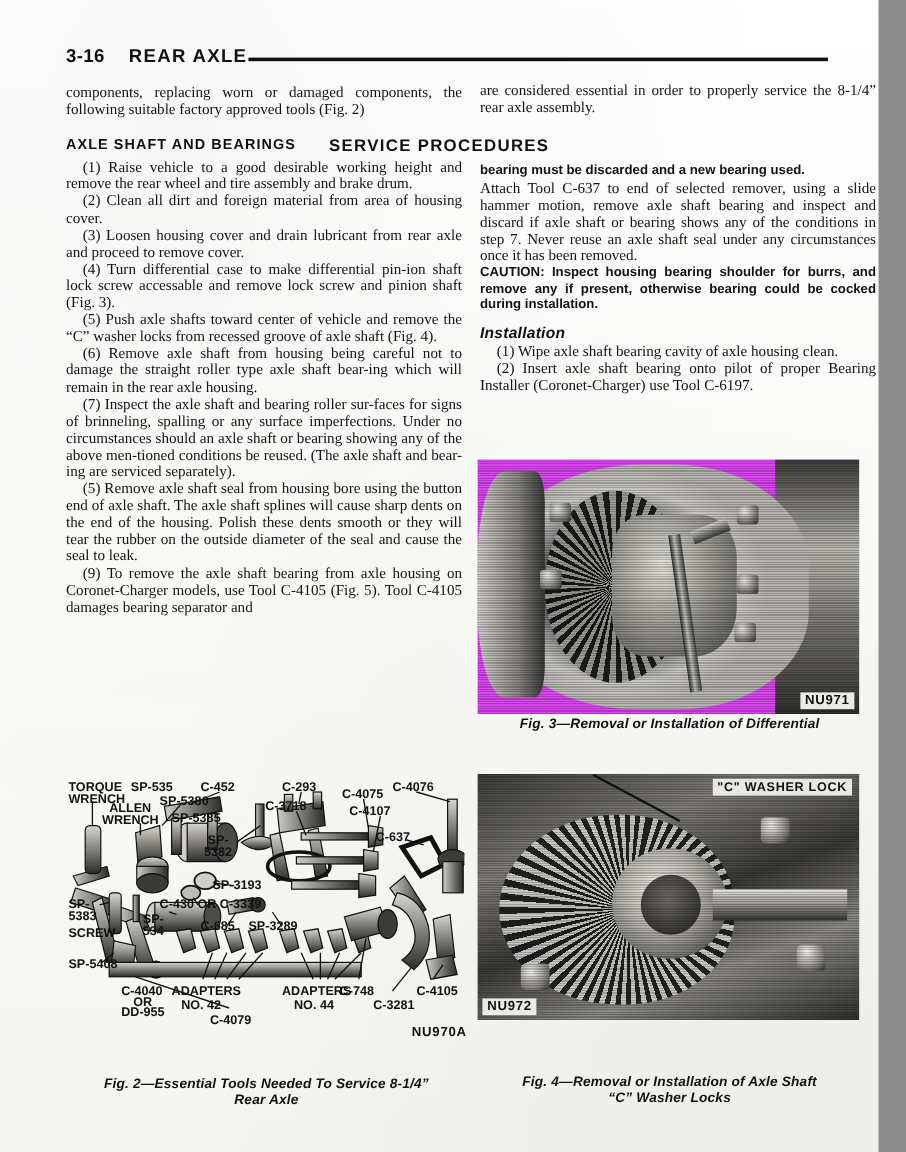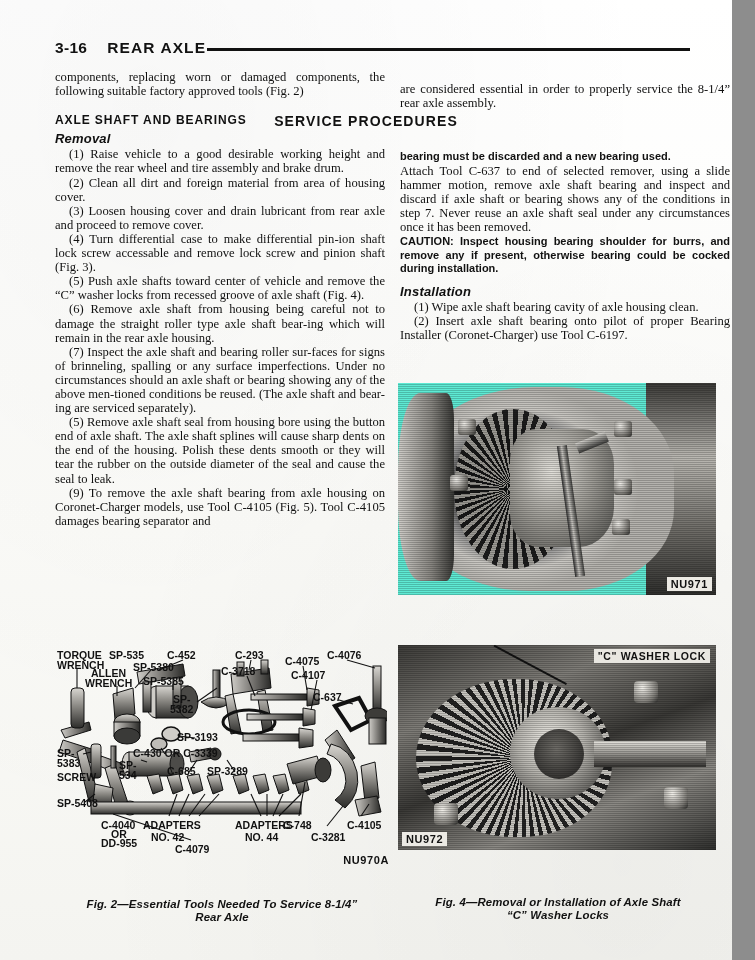--- a/index.html
+++ b/index.html
@@ -68,21 +68,21 @@
   
   .col {
     position: absolute;
     width: 330px;
     font-size: 12.6px;
     line-height: 14.1px;
     text-align: justify;
     text-justify: inter-word;
   }
   .col-left  { left: 55px;  top: 70px; }
-  .col-right { left: 400px; top: 82px; }
+  .col-right { left: 400px; top: 68px; }
 
   p.body {
     margin: 0;
     text-indent: 0;
     hyphens: manual;
   }
   p.body.ind { text-indent: 14px; }
   p.body + p.body { margin-top: 0; }
 
   h2.section {
@@ -131,21 +131,21 @@
     font-size: 11.4px;
     line-height: 13.4px;
     text-align: center;
     letter-spacing: 0.15px;
   }
 
   
   .photo {
     position: absolute;
     overflow: hidden;
-    background: #5eead4;
+    background: #d946ef;
     text-align: right;
   }
   .halftone {
     position: absolute;
     inset: 0;
     background-image:
       repeating-linear-gradient(0deg, rgba(0,0,0,0.20) 0 1px, rgba(255,255,255,0.06) 1px 2px);
     mix-blend-mode: multiply;
     pointer-events: none;
     z-index: 6;
@@ -294,21 +294,20 @@
     <span class="header-rule"></span>
   </div>
 
   <div class="service-procedures">SERVICE PROCEDURES</div>
 
   <div class="col col-left">
     <p class="body">components, replacing worn or damaged components, the following suitable factory approved tools (Fig. 2)</p>
 
     <h2 class="section">AXLE SHAFT AND BEARINGS</h2>
 
-    <h3 class="sub">Removal</h3>
 
     <p class="body ind">(1) Raise vehicle to a good desirable working height and remove the rear wheel and tire assembly and brake drum.</p>
     <p class="body ind">(2) Clean all dirt and foreign material from area of housing cover.</p>
     <p class="body ind">(3) Loosen housing cover and drain lubricant from rear axle and proceed to remove cover.</p>
     <p class="body ind">(4) Turn differential case to make differential pin-ion shaft lock screw accessable and remove lock screw and pinion shaft (Fig. 3).</p>
     <p class="body ind">(5) Push axle shafts toward center of vehicle and remove the “C” washer locks from recessed groove of axle shaft (Fig. 4).</p>
     <p class="body ind">(6) Remove axle shaft from housing being careful not to damage the straight roller type axle shaft bear-ing which will remain in the rear axle housing.</p>
     <p class="body ind">(7) Inspect the axle shaft and bearing roller sur-faces for signs of brinneling, spalling or any surface imperfections. Under no circumstances should an axle shaft or bearing showing any of the above men-tioned conditions be reused. (The axle shaft and bear-ing are serviced separately).</p>
     <p class="body ind">(5) Remove axle shaft seal from housing bore using the button end of axle shaft. The axle shaft splines will cause sharp dents on the end of the housing. Polish these dents smooth or they will tear the rubber on the outside diameter of the seal and cause the seal to leak.</p>
     <p class="body ind">(9) To remove the axle shaft bearing from axle housing on Coronet-Charger models, use Tool C-4105 (Fig. 5). Tool C-4105 damages bearing separator and</p>
@@ -341,20 +340,21 @@
     <div class="f3-bolt" style="left:60px;  top:36px;"></div>
     <div class="f3-bolt" style="left:52px;  top:92px;"></div>
     <div class="f3-bolt" style="left:216px; top:38px;"></div>
     <div class="f3-bolt" style="left:216px; top:96px;"></div>
     <div class="f3-bolt" style="left:214px; top:136px;"></div>
     <div class="halftone"></div>
     <div class="photo-id" style="right:4px; bottom:4px;">NU971</div>
   </div>
 
   <div class="caption cap-fig3">
+    <div>Fig. 3—Removal or Installation of Differential</div>
   </div>
 
   <div class="photo" id="fig4-photo">
     <div class="f4-bg"></div>
     <div class="f4-gear"></div>
     <div class="f4-hub"></div>
     <div class="f4-hub-inner"></div>
     <div class="f4-shaft"></div>
     <div class="f4-bolt" style="left:236px; top:36px;"></div>
     <div class="f4-bolt" style="left:266px; top:142px;"></div>

